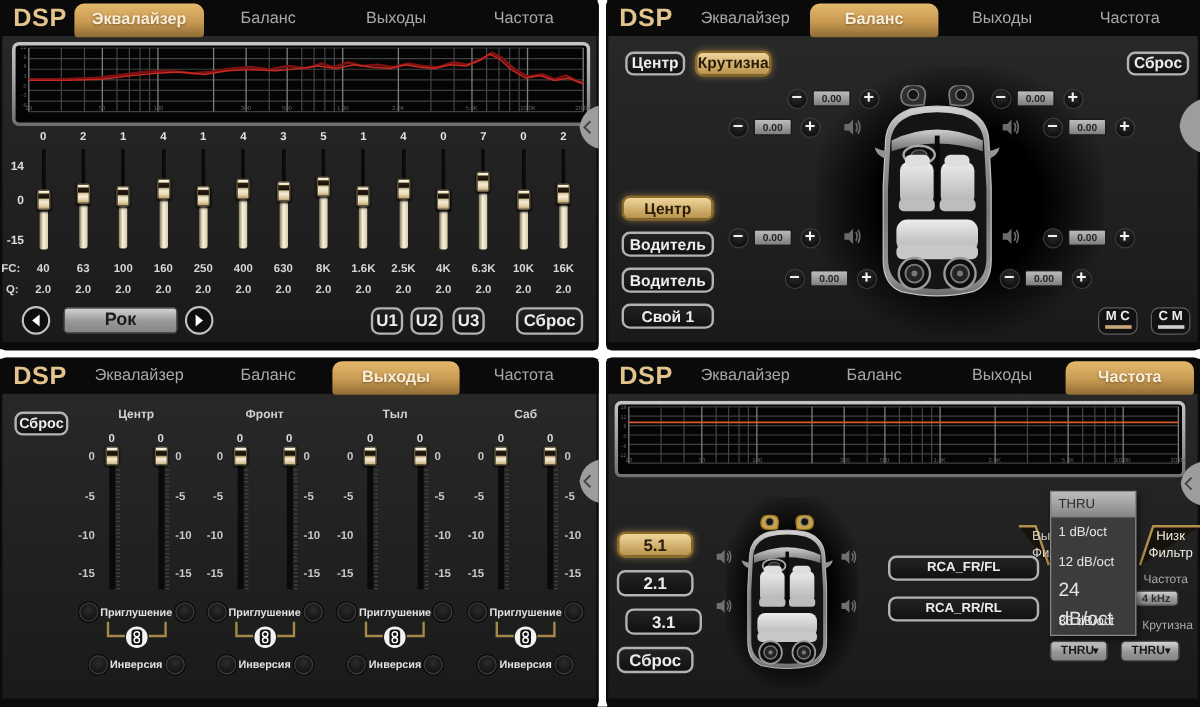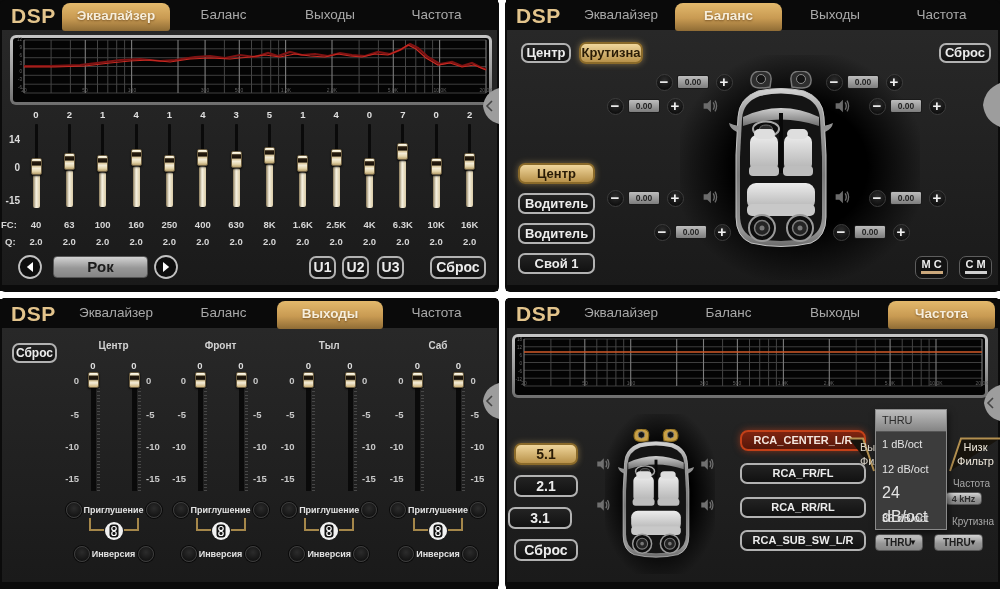--- a/index.html
+++ b/index.html
@@ -827,21 +827,21 @@
         <text x="10" y="7" font-size="4.5" fill="#6a6a6a" text-anchor="end">18</text>
         <text x="10" y="15" font-size="4.5" fill="#6a6a6a" text-anchor="end">12</text>
         <text x="10" y="23" font-size="4.5" fill="#6a6a6a" text-anchor="end">6</text>
         <text x="10" y="31" font-size="4.5" fill="#6a6a6a" text-anchor="end">0</text>
         <text x="10" y="39" font-size="4.5" fill="#6a6a6a" text-anchor="end">-6</text>
         <text x="10" y="47" font-size="4.5" fill="#6a6a6a" text-anchor="end">-12</text>
 <line x1="12" y1="18" x2="470" y2="18" stroke="#d15a28" stroke-width="1.6"></line>
 </svg>
       <div class="gbtn" style="left:9px;top:145px;width:64px;height:22px;line-height:18px;font-size:14px;">5.1</div>
       <div class="btn" style="left:9px;top:177px;width:64px;height:22px;line-height:18px;font-size:14px;">2.1</div>
-      <div class="btn" style="left:3px;top:209px;width:64px;height:22px;line-height:18px;font-size:14px;">3.1</div>
+      <div class="btn" style="left:16px;top:209px;width:64px;height:22px;line-height:18px;font-size:14px;">3.1</div>
       <div class="btn" style="left:9px;top:241px;width:64px;height:22px;line-height:18px;font-size:14px;">Сброс</div>
       <div style="position:absolute;left:100px;top:116px;width:110px;height:160px;background:radial-gradient(ellipse at center,#000 40%,rgba(0,0,0,0) 78%);"></div>
       <div style="position:absolute;left:107px;top:131px;"><svg width="88" height="130" viewBox="0 0 110 178">
 <defs>
 <linearGradient id="cbb" x1="0" y1="0" x2="0" y2="1">
               <stop offset="0" stop-color="#d5d5d5"></stop>
               <stop offset=".15" stop-color="#a0a0a0"></stop>
               <stop offset=".55" stop-color="#7a7a7a"></stop>
               <stop offset=".9" stop-color="#959595"></stop>
               <stop offset="1" stop-color="#6a6a6a"></stop>
@@ -895,25 +895,22 @@
       <svg style="position:absolute;left:193px;top:157px" width="18" height="18" viewBox="0 0 22 22">
 <path d="M4,8 L8,8 L12,4 L12,18 L8,14 L4,14 Z" fill="#707070"></path>
 <path d="M14.5,7 Q17,11 14.5,15" stroke="#707070" stroke-width="1.5" fill="none"></path>
 <path d="M16.5,5 Q20,11 16.5,17" stroke="#707070" stroke-width="1.5" fill="none"></path>
       </svg>
       <svg style="position:absolute;left:193px;top:198px" width="18" height="18" viewBox="0 0 22 22">
 <path d="M4,8 L8,8 L12,4 L12,18 L8,14 L4,14 Z" fill="#707070"></path>
 <path d="M14.5,7 Q17,11 14.5,15" stroke="#707070" stroke-width="1.5" fill="none"></path>
 <path d="M16.5,5 Q20,11 16.5,17" stroke="#707070" stroke-width="1.5" fill="none"></path>
       </svg>
-      <div style="position:absolute;left:235px;top:132px;width:126px;height:21px;border:2px solid #c34018;border-radius:8px;
-background:linear-gradient(#7e2410,#55170a);color:#f3e6de;font-weight:bold;font-size:11px;text-align:center;line-height:17px;box-shadow:0 0 7px rgba(210,70,30,.55);">RCA_CENTER_L/R</div>
       <div class="btn" style="left:235px;top:165px;width:126px;height:21px;line-height:17px;font-size:11px;">RCA_FR/FL</div>
       <div class="btn" style="left:235px;top:199px;width:126px;height:21px;line-height:17px;font-size:11px;">RCA_RR/RL</div>
-      <div class="btn" style="left:235px;top:232px;width:126px;height:21px;line-height:17px;font-size:11px;">RCA_SUB_SW_L/R</div>
       <svg style="position:absolute;left:444px;top:139px;" width="51" height="35">
         <path d="M1,34 L12,1.5 L51,1.5" fill="#17130c" stroke="#b39050" stroke-width="2"></path>
         <path d="M12,1.5 L55,1.5 L55,34 L1,34 Z" fill="#17130c" opacity="0"></path>
       </svg>
       <div style="position:absolute;left:446px;top:142px;width:49px;height:30px;color:#efe9dd;font-size:11px;text-align:center;line-height:14px;">Низк<br>Фильтр</div>
       <svg style="position:absolute;left:344px;top:139px;" width="26" height="35">
         <path d="M0,1.5 L14,1.5 L25,34" fill="#17130c" stroke="#b39050" stroke-width="2"></path>
       </svg>
       <div style="position:absolute;left:355px;top:142px;width:40px;height:30px;color:#d8d2c6;font-size:11px;line-height:14px;z-index:1;">Выс<br>Фил</div>
       <div class="lab" style="left:430px;top:180px;width:55px;text-align:right;font-size:10px;color:#a8a8a8">Частота</div>

